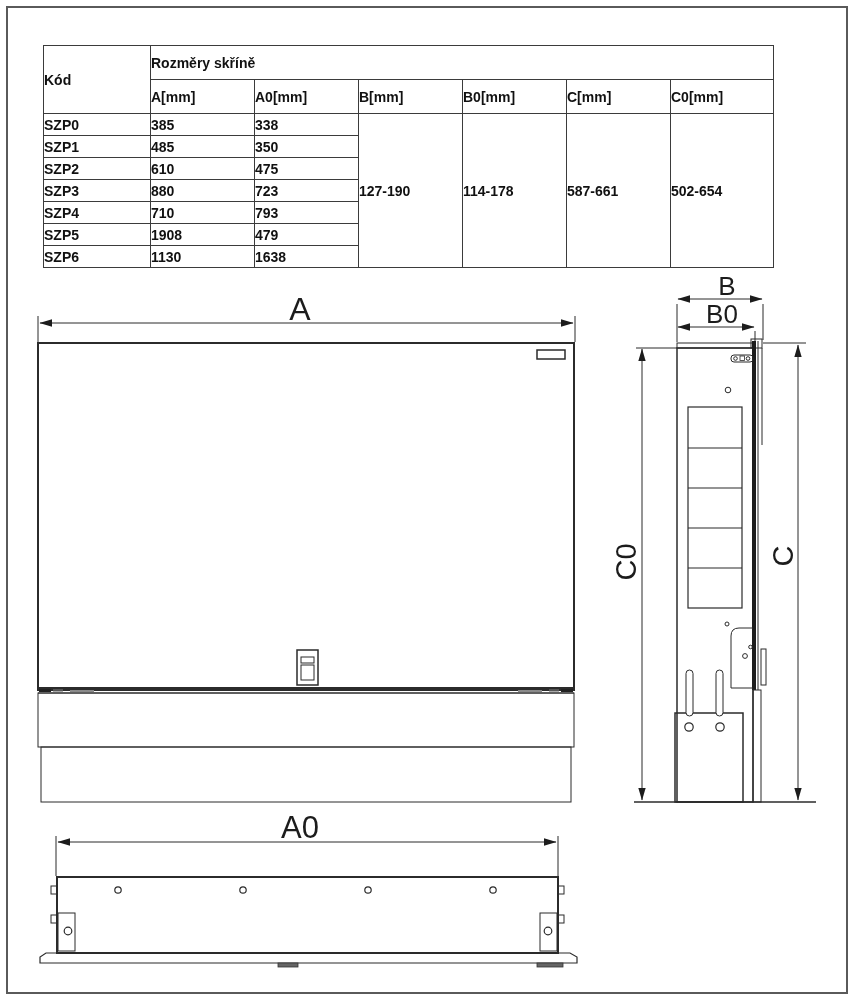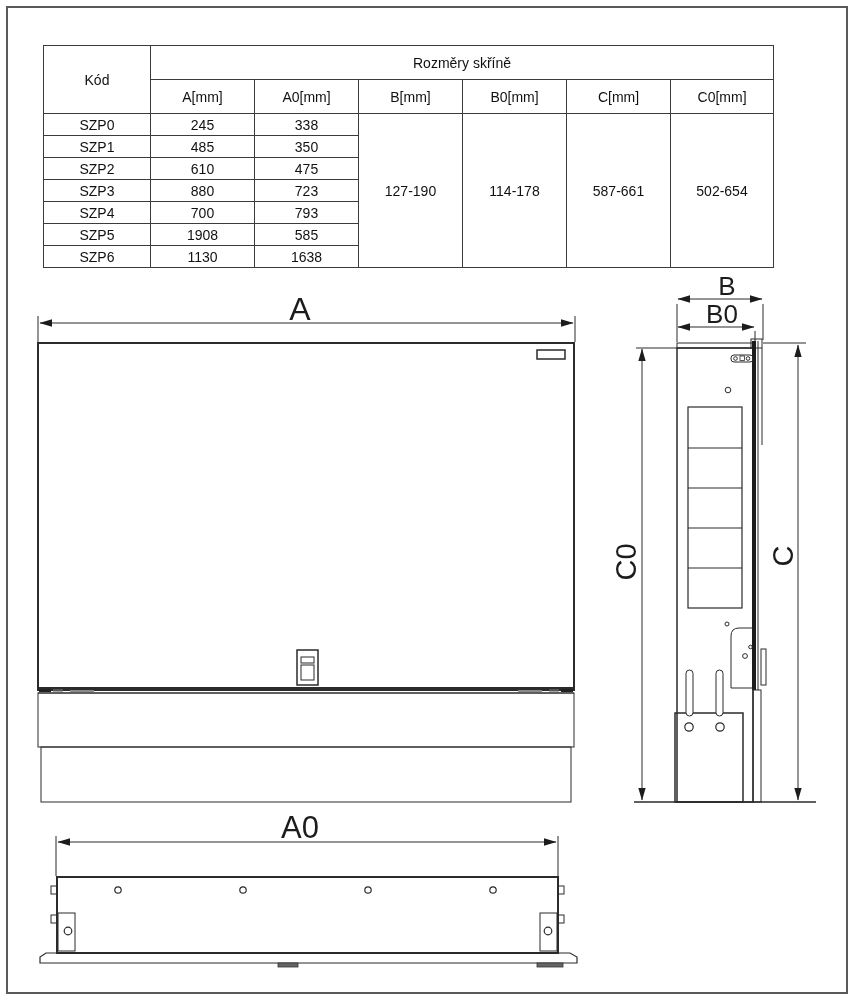--- a/index.html
+++ b/index.html
@@ -7,22 +7,22 @@
     position:relative;width:854px;height:1000px;background:#ffffff;
     font-family:"Liberation Sans",sans-serif;color:#1a1a1a;overflow:hidden;
   }
   .outer-frame{position:absolute;inset:6px;border:2px solid #5a5a5a;}
   table.dim-table{
     position:absolute;left:43px;top:45px;width:730px;
     border-collapse:collapse;table-layout:fixed;
     font-size:14px;color:#111;
   }
   table.dim-table th,table.dim-table td{
-    border:1px solid #3b3b3b;text-align:center;vertical-align:middle;
-    font-weight:normal;padding:0;background:#fff;
+    border:1px solid #3b3b3b;text-align:left;vertical-align:middle;
+    font-weight:bold;padding:0;background:#fff;
   }
   tr.hdr{height:34px;}
   tr.datarow{height:22px;}
   svg text{font-family:"Liberation Sans",sans-serif;fill:#1c1c1c;}
 </style>
 </head>
 <body>
 
 <div class="page">
   <div class="outer-frame"></div>
@@ -45,21 +45,21 @@
     <tr class="hdr">
       <th>A[mm]</th>
       <th>A0[mm]</th>
       <th>B[mm]</th>
       <th>B0[mm]</th>
       <th>C[mm]</th>
       <th>C0[mm]</th>
     </tr>
     <tr class="datarow">
       <td>SZP0</td>
-      <td>245</td>
+      <td>385</td>
       <td>338</td>
       <td rowspan="7">127-190</td>
       <td rowspan="7">114-178</td>
       <td rowspan="7">587-661</td>
       <td rowspan="7">502-654</td>
     </tr>
     <tr class="datarow">
       <td>SZP1</td>
       <td>485</td>
       <td>350</td>
@@ -69,27 +69,27 @@
       <td>610</td>
       <td>475</td>
     </tr>
     <tr class="datarow">
       <td>SZP3</td>
       <td>880</td>
       <td>723</td>
     </tr>
     <tr class="datarow">
       <td>SZP4</td>
-      <td>700</td>
+      <td>710</td>
       <td>793</td>
     </tr>
     <tr class="datarow">
       <td>SZP5</td>
       <td>1908</td>
-      <td>585</td>
+      <td>479</td>
     </tr>
     <tr class="datarow">
       <td>SZP6</td>
       <td>1130</td>
       <td>1638</td>
     </tr>
   </tbody>
     </table>
 
   <svg width="854" height="1000" viewBox="0 0 854 1000" style="position:absolute;left:0;top:0">

